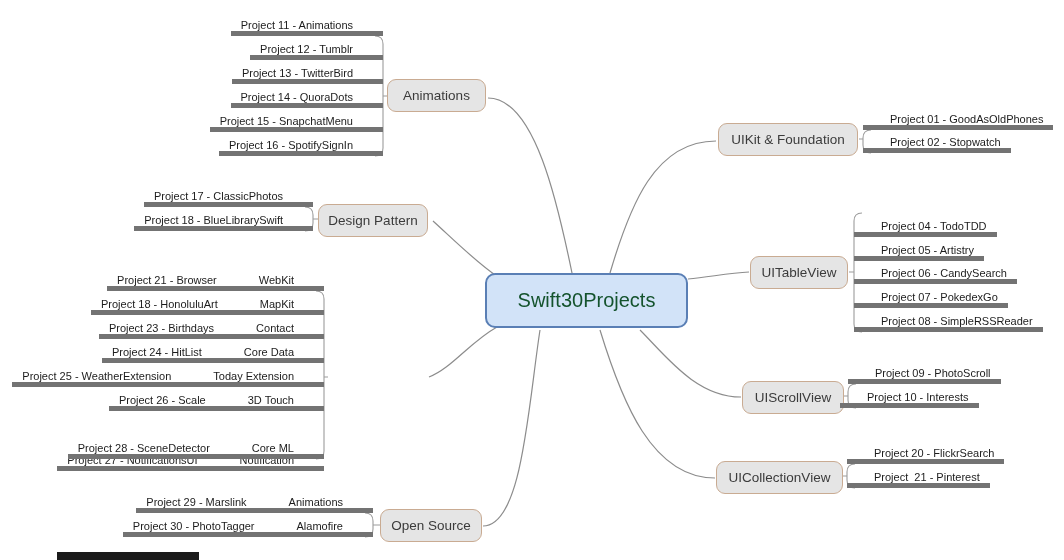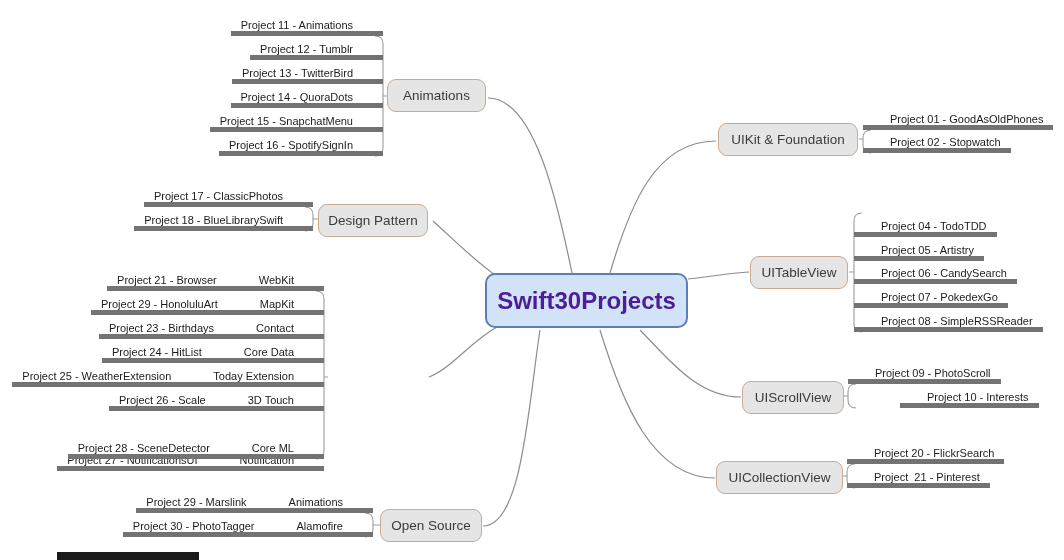--- a/index.html
+++ b/index.html
@@ -8,21 +8,21 @@
     font-family:"Liberation Sans", sans-serif; background:#ffffff;
   }
   svg.connectors { position:absolute; left:0; top:0; width:1064px; height:560px; }
   .curve   { fill:none; stroke:#8c8c8c; stroke-width:1.2; }
   .bracket { fill:none; stroke:#9c9c9c; stroke-width:1.1; }
 
   .node-center {
     position:absolute; left:485px; top:273px; width:203px; height:55px;
     background:#d2e3f8; border:2px solid #5a7fb5; border-radius:10px;
     display:flex; align-items:center; justify-content:center;
-    font-size:24px; font-weight:bold; color:#4c1d95; box-sizing:border-box;
+    font-size:20px; font-weight:normal; color:#14532d; box-sizing:border-box;
   }
   .branch {
     position:absolute; height:33px; background:#e5e5e5;
     border:1.3px solid #c9ab92; border-radius:9px;
     display:flex; align-items:center; justify-content:center;
     font-size:13.5px; color:#3b3b3b; box-sizing:border-box; white-space:nowrap;
   }
   .b-animations   { left:387px; top:79px;  width:99px; }
   .b-design       { left:318px; top:204px; width:110px; }
   .b-library      { left:327px; top:360px; width:100px; }
@@ -89,41 +89,41 @@
   <div class="leaf left" style="right:681px; top:39px;"><span>Project 12 - Tumblr</span></div>
   <div class="leaf left" style="right:681px; top:63px;"><span>Project 13 - TwitterBird</span></div>
   <div class="leaf left" style="right:681px; top:87px;"><span>Project 14 - QuoraDots</span></div>
   <div class="leaf left" style="right:681px; top:111px;"><span>Project 15 - SnapchatMenu</span></div>
   <div class="leaf left" style="right:681px; top:135px;"><span>Project 16 - SpotifySignIn</span></div>
 
   <div class="leaf left" style="right:751px; top:186px;"><span>Project 17 - ClassicPhotos</span></div>
   <div class="leaf left" style="right:751px; top:210px;"><span>Project 18 - BlueLibrarySwift</span></div>
 
   <div class="leaf left" style="right:740px; top:270px;"><span class="proj">Project 21 - Browser</span><span class="fw">WebKit</span></div>
-  <div class="leaf left" style="right:740px; top:294px;"><span class="proj">Project 29 - HonoluluArt</span><span class="fw">MapKit</span></div>
+  <div class="leaf left" style="right:740px; top:294px;"><span class="proj">Project 18 - HonoluluArt</span><span class="fw">MapKit</span></div>
   <div class="leaf left" style="right:740px; top:318px;"><span class="proj">Project 23 - Birthdays</span><span class="fw">Contact</span></div>
   <div class="leaf left" style="right:740px; top:342px;"><span class="proj">Project 24 - HitList</span><span class="fw">Core Data</span></div>
   <div class="leaf left" style="right:740px; top:366px;"><span class="proj">Project 25 - WeatherExtension</span><span class="fw">Today Extension</span></div>
   <div class="leaf left" style="right:740px; top:390px;"><span class="proj">Project 26 - Scale</span><span class="fw">3D Touch</span></div>
   <div class="leaf left" style="right:740px; top:414px;margin-top:36px;"><span class="proj">Project 27 - NotificationsUI</span><span class="fw">Notification</span></div>
   <div class="leaf left" style="right:740px; top:438px;"><span class="proj">Project 28 - SceneDetector</span><span class="fw">Core ML</span></div>
 
   <div class="leaf left" style="right:691px; top:492px;"><span class="proj">Project 29 - Marslink</span><span class="fw">Animations</span></div>
   <div class="leaf left" style="right:691px; top:516px;"><span class="proj">Project 30 - PhotoTagger</span><span class="fw">Alamofire</span></div>
 
   <div class="leaf right" style="left:863px; top:109px;"><span>Project 01 - GoodAsOldPhones</span></div>
   <div class="leaf right" style="left:863px; top:132px;"><span>Project 02 - Stopwatch</span></div>
 
   <div class="leaf right" style="left:854px; top:216px;"><span>Project 04 - TodoTDD</span></div>
   <div class="leaf right" style="left:854px; top:240px;"><span>Project 05 - Artistry</span></div>
   <div class="leaf right" style="left:854px; top:263px;"><span>Project 06 - CandySearch</span></div>
   <div class="leaf right" style="left:854px; top:287px;"><span>Project 07 - PokedexGo</span></div>
   <div class="leaf right" style="left:854px; top:311px;"><span>Project 08 - SimpleRSSReader</span></div>
 
   <div class="leaf right" style="left:848px; top:363px;"><span>Project 09 - PhotoScroll</span></div>
-  <div class="leaf right" style="left:900px; top:387px;"><span>Project 10 - Interests</span></div>
+  <div class="leaf right" style="left:840px; top:387px;"><span>Project 10 - Interests</span></div>
 
   <div class="leaf right" style="left:847px; top:443px;"><span>Project 20 - FlickrSearch</span></div>
   <div class="leaf right" style="left:847px; top:467px;"><span>Project  21 - Pinterest</span></div>
 
   <div class="bottom-fragment"></div>
 
 </div>
 
 </body></html>

